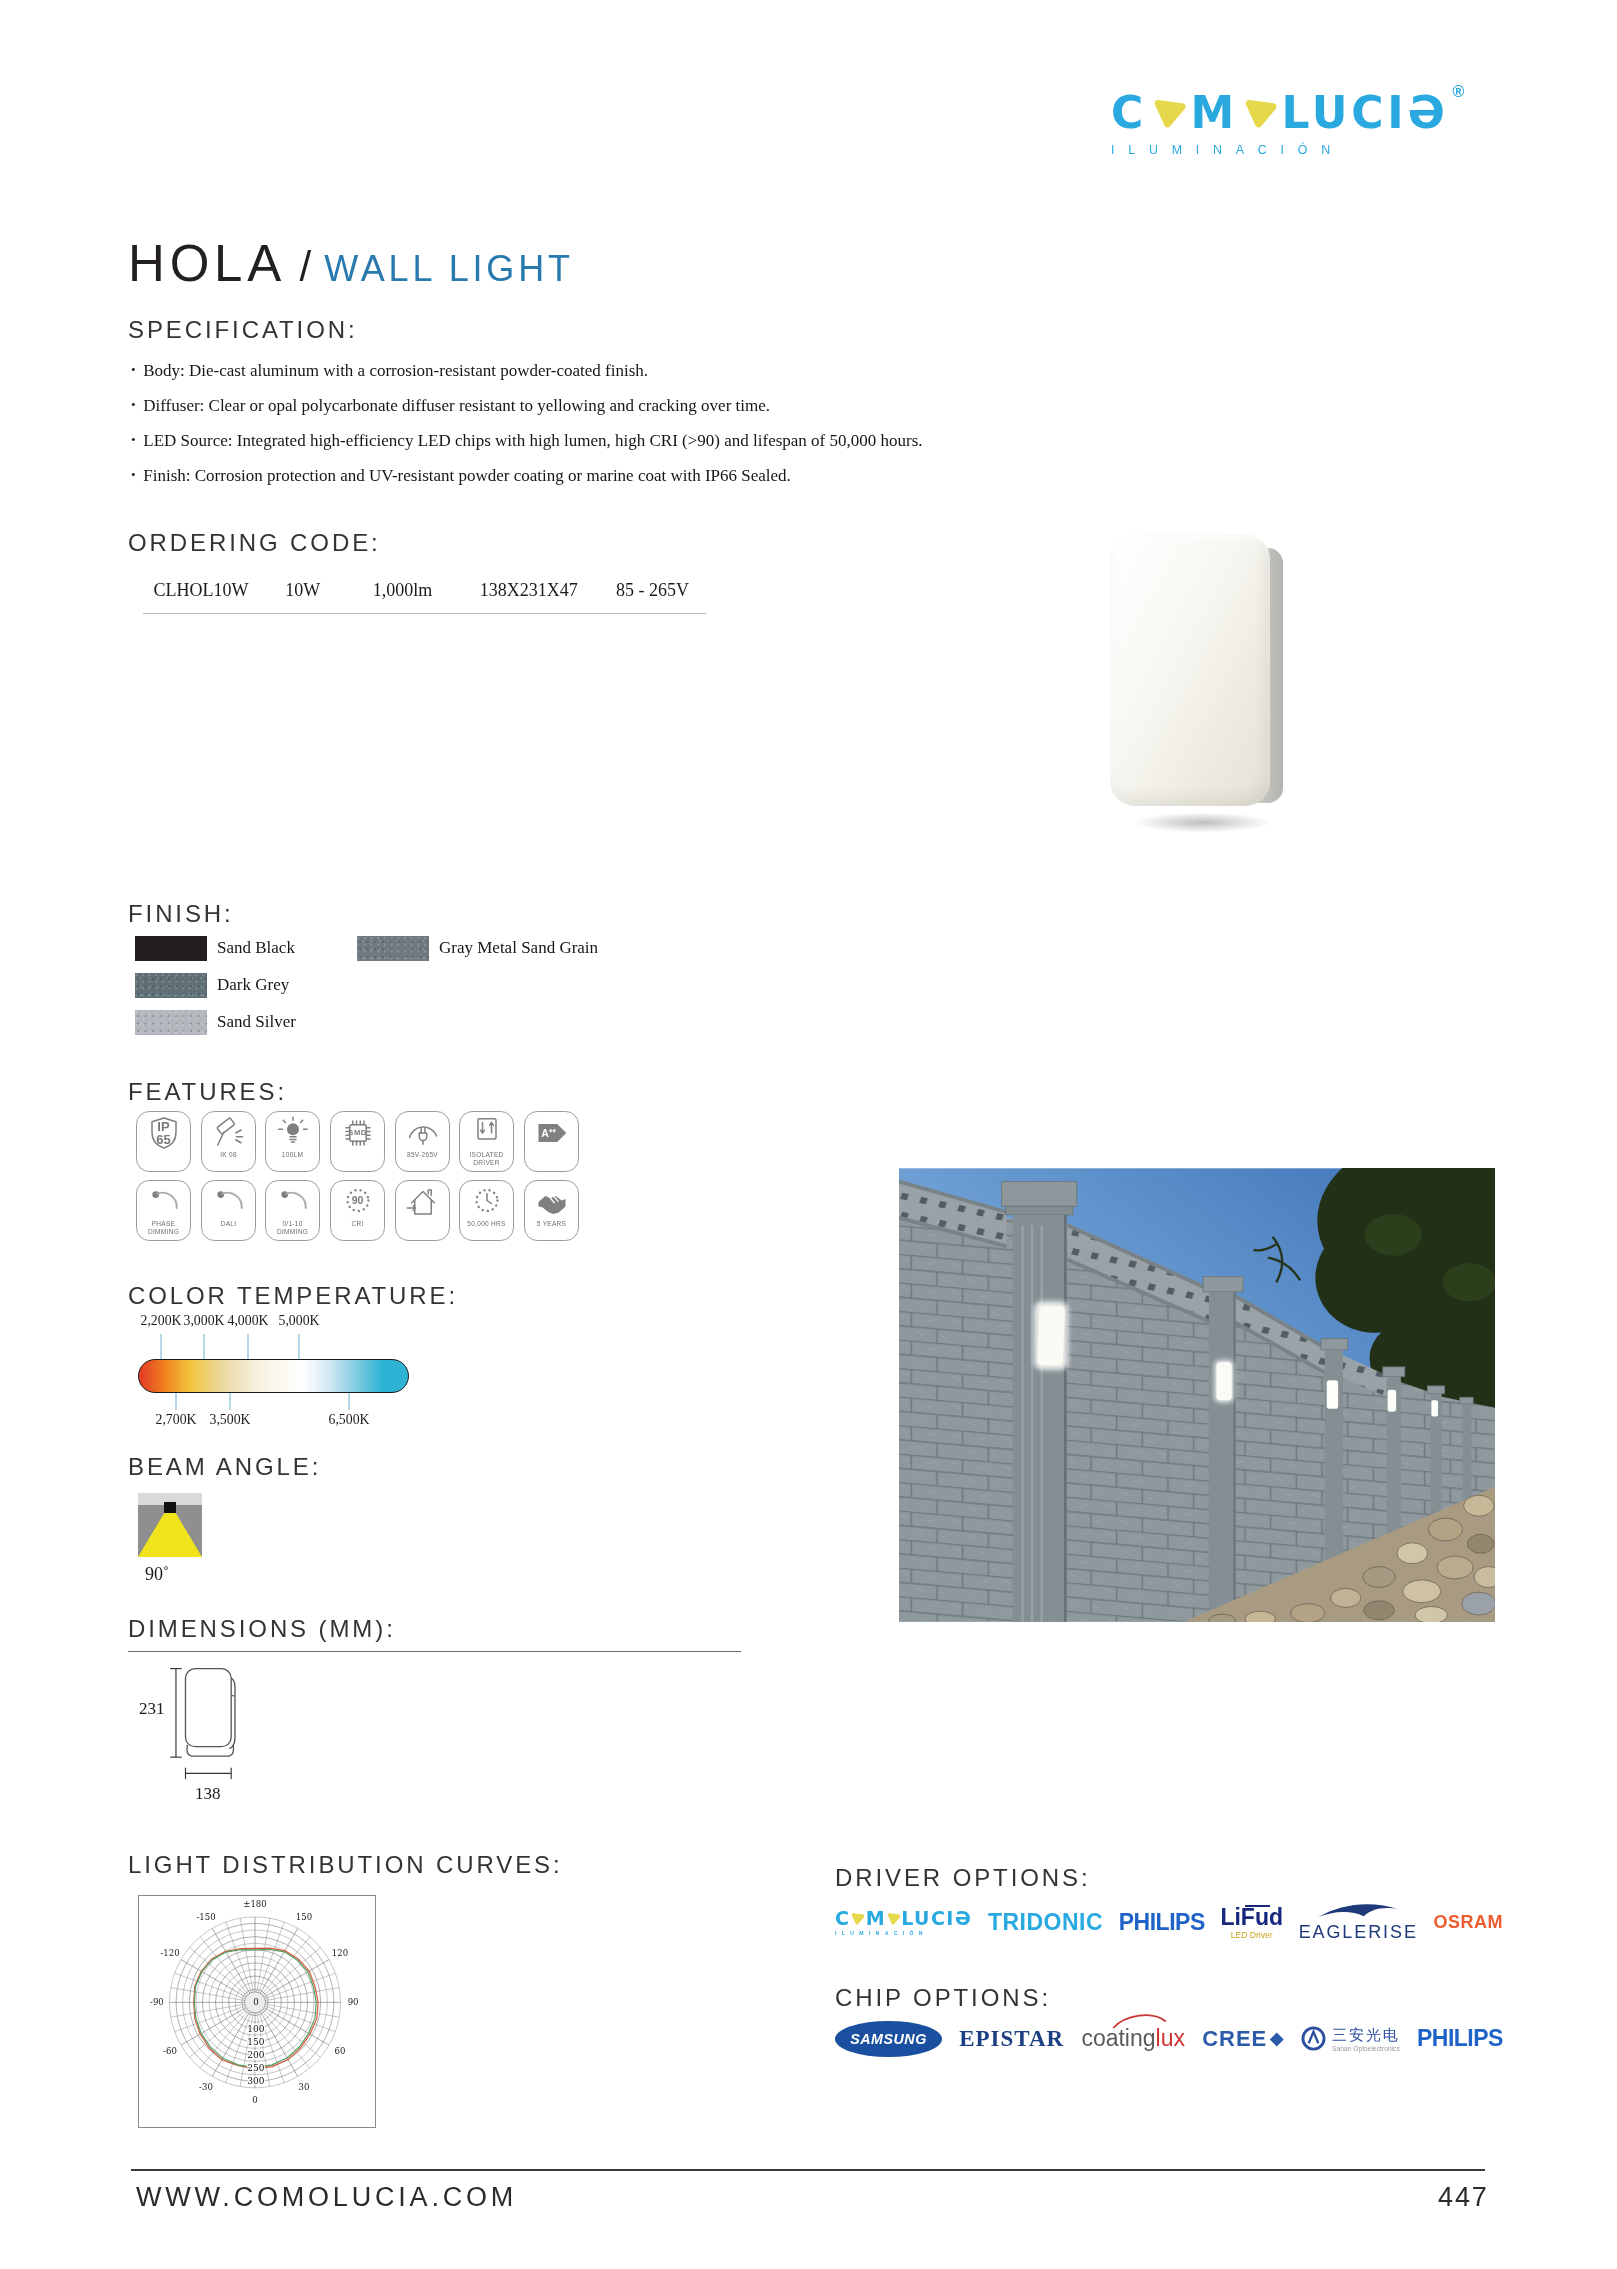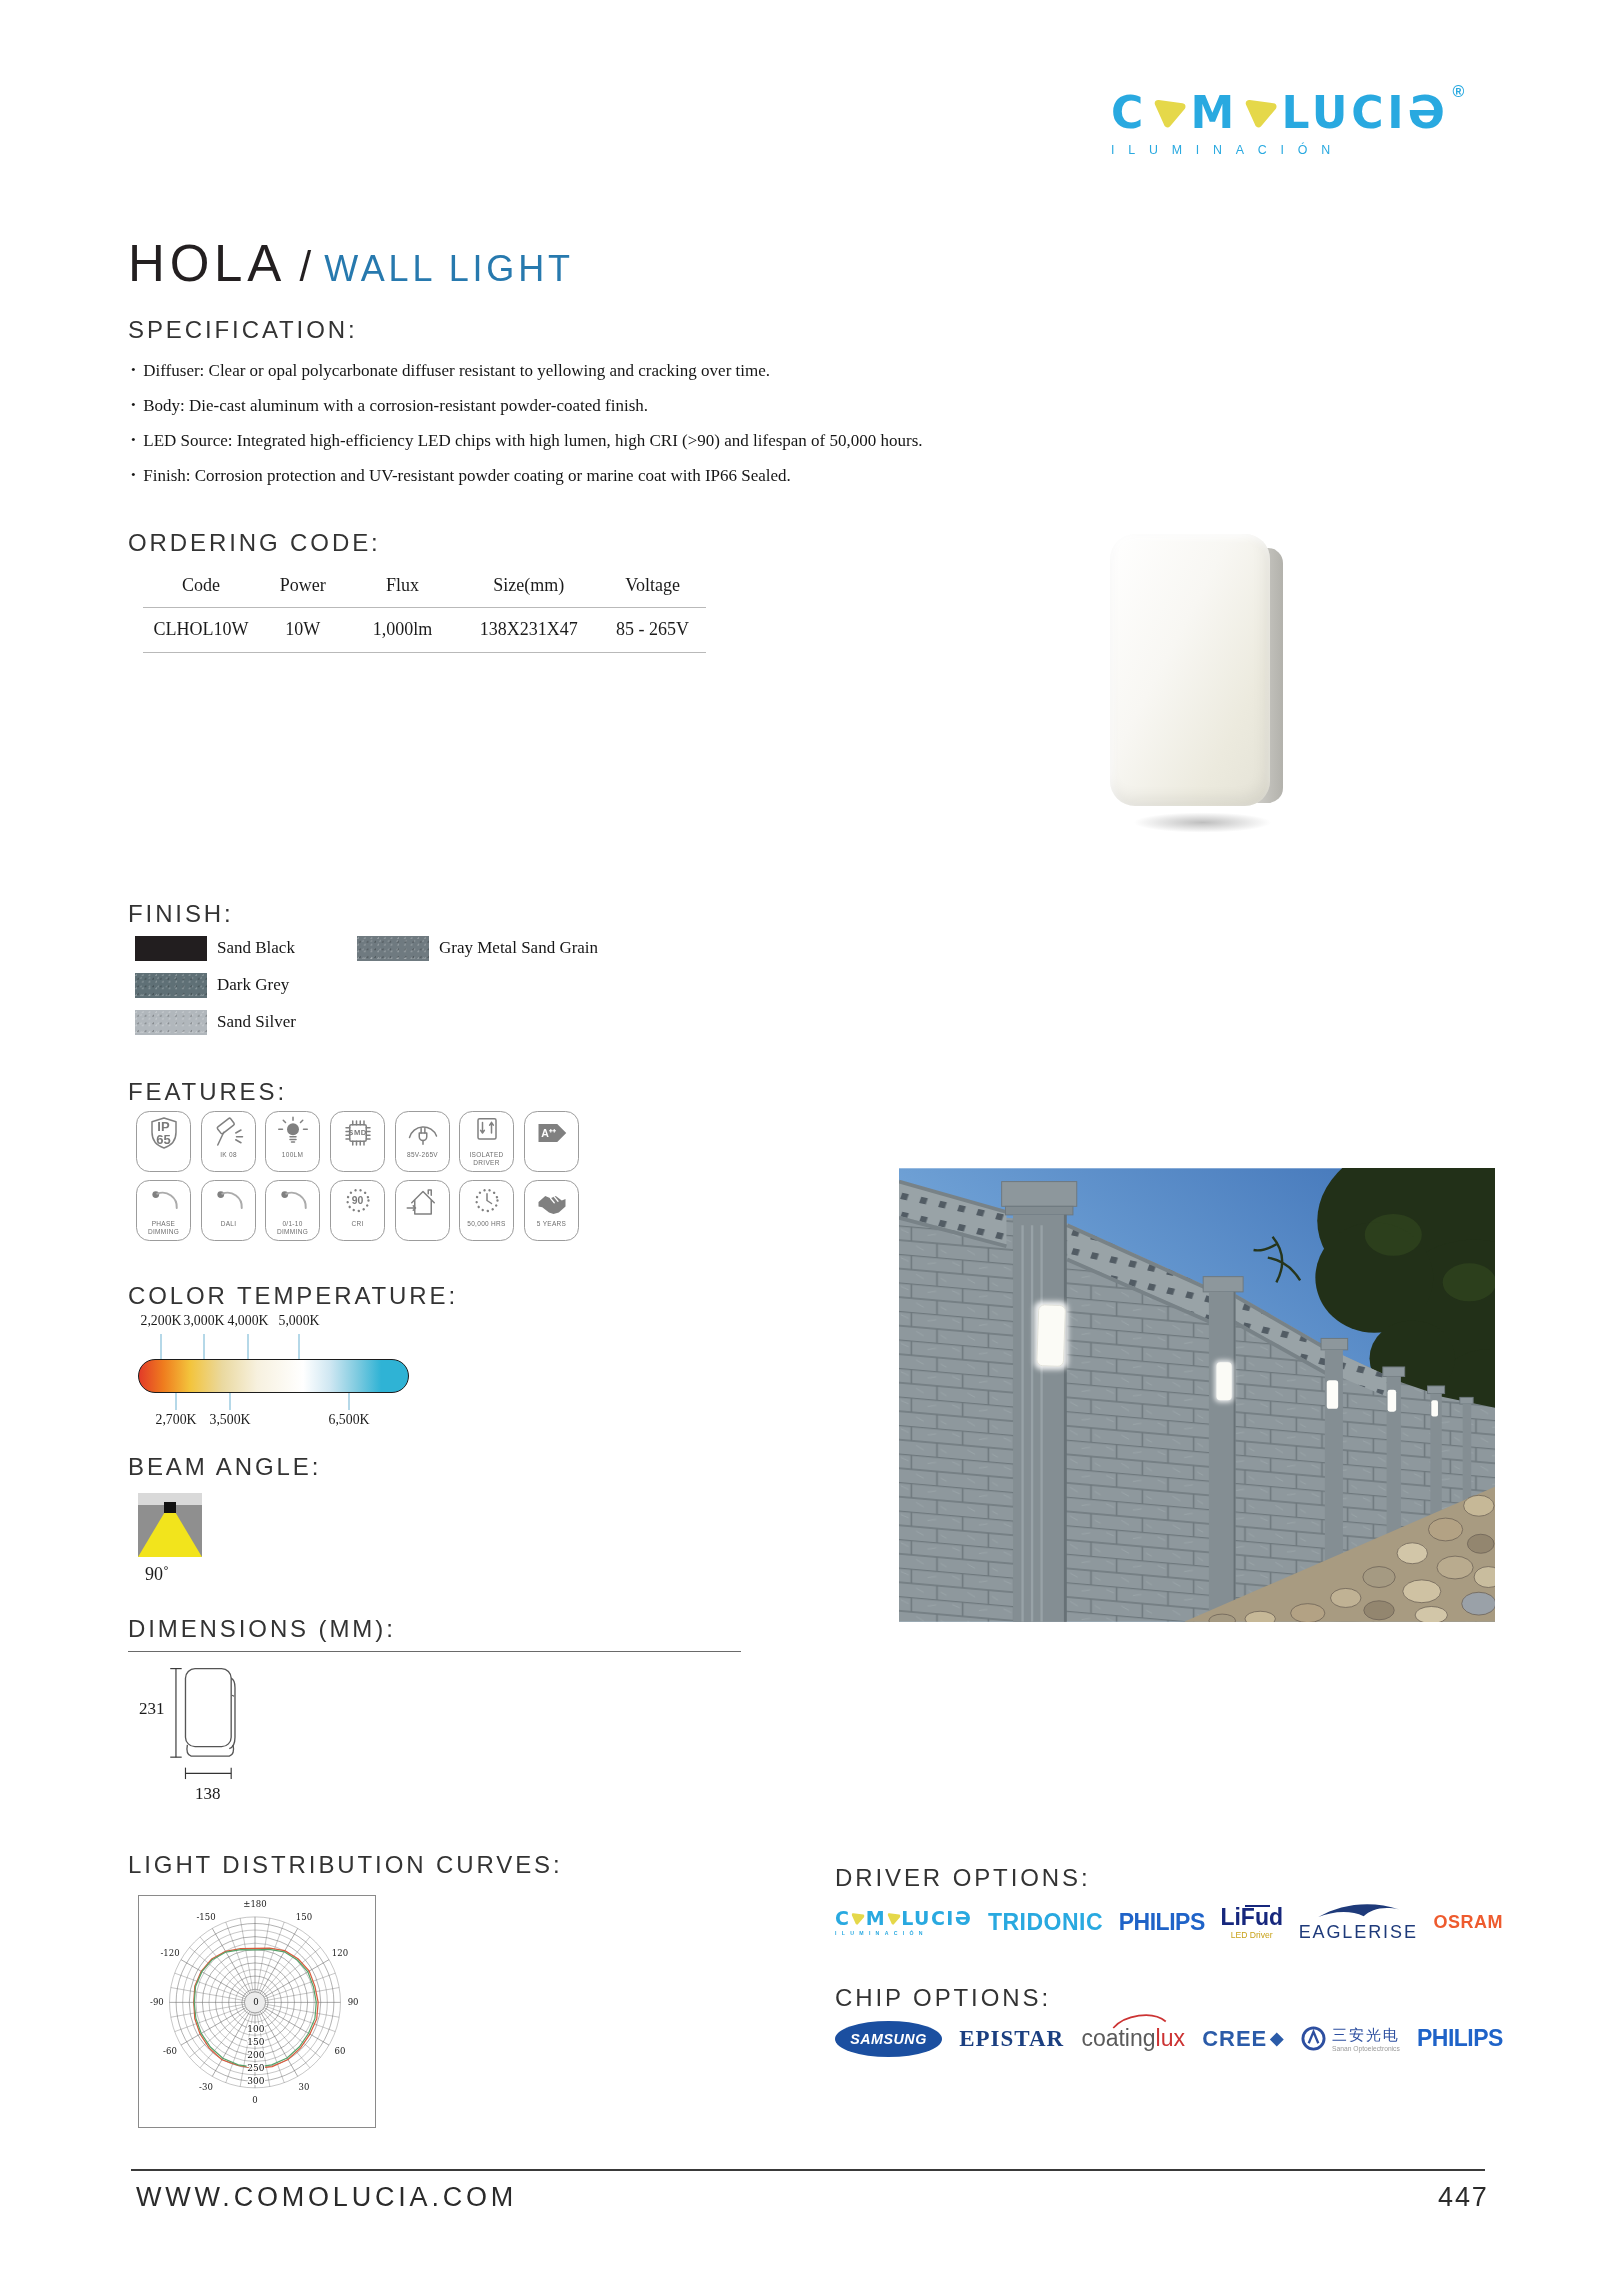--- a/index.html
+++ b/index.html
@@ -135,35 +135,28 @@
   </div>
 
   <div class="title">
     <span class="title-product">HOLA</span>
     <span class="title-sep">/</span>
     <span class="title-cat">WALL LIGHT</span>
   </div>
 
   <div class="sec-h" style="top:316px">SPECIFICATION:</div>
   <ul class="spec-list">
+    <li>Body: Die-cast aluminum with a corrosion-resistant powder-coated finish.</li>
     <li>Diffuser: Clear or opal polycarbonate diffuser resistant to yellowing and cracking over time.</li>
-    <li>Body: Die-cast aluminum with a corrosion-resistant powder-coated finish.</li>
     <li>LED Source: Integrated high-efficiency LED chips with high lumen, high CRI (&gt;90) and lifespan of 50,000 hours.</li>
     <li>Finish: Corrosion protection and UV-resistant powder coating or marine coat with IP66 Sealed.</li>
   </ul>
 
   <div class="sec-h" style="top:529px">ORDERING CODE:</div>
   <div class="ord-table">
-    <div class="ord-row ord-head">
-      <span class="c0">Code</span>
-      <span class="c1">Power</span>
-      <span class="c2">Flux</span>
-      <span class="c3">Size(mm)</span>
-      <span class="c4">Voltage</span>
-    </div>
     <div class="ord-row ord-data">
       <span class="c0">CLHOL10W</span>
       <span class="c1">10W</span>
       <span class="c2">1,000lm</span>
       <span class="c3">138X231X47</span>
       <span class="c4">85 - 265V</span>
     </div>
   </div>
 
   <div class="product-photo">

